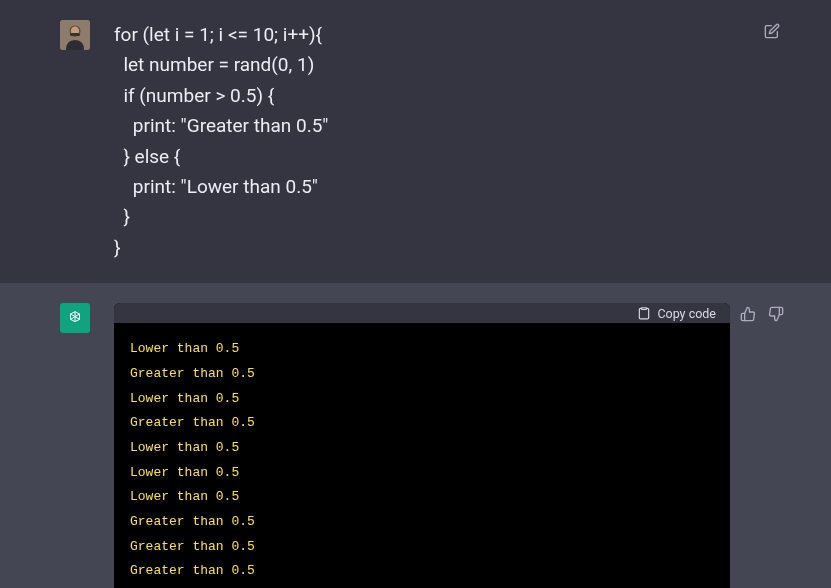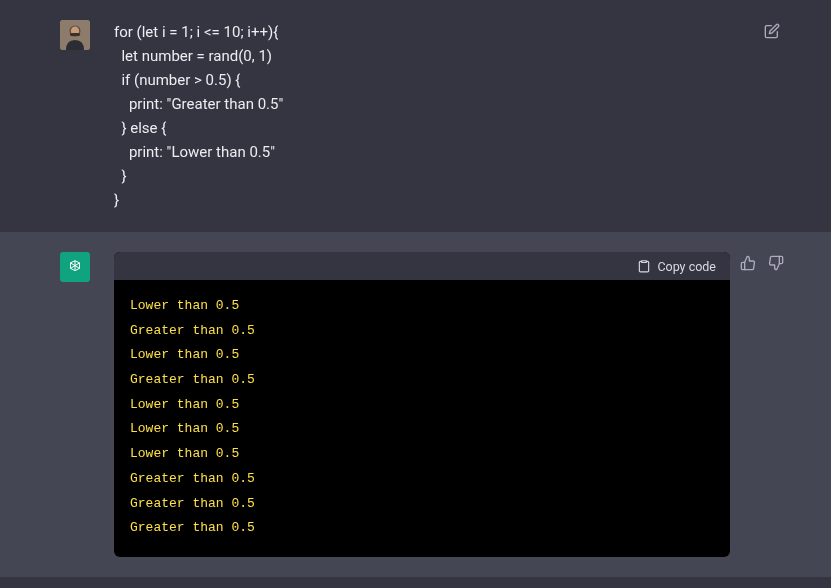--- a/index.html
+++ b/index.html
@@ -45,21 +45,21 @@
   }
   .avatar-ai svg { width: 18px; height: 18px; }
 
   .msg-body {
     flex: 1 1 auto;
     min-width: 0;
   }
 
   .user-code {
     font-family: -apple-system, BlinkMacSystemFont, "Segoe UI", Roboto, Helvetica, Arial, sans-serif;
-    font-size: 15px;
+    font-size: 19px;
     line-height: 1.6;
     white-space: pre;
     color: #ececf1;
   }
 
   .msg-actions {
     position: absolute;
     right: 50px;
     top: 22px;
     display: flex;
@@ -78,21 +78,21 @@
 
   .code-block {
     background: #000;
     border-radius: 6px;
     overflow: hidden;
     margin-top: 0;
     width: 616px;
   }
   .code-header {
     background: #343541;
-    height: 28px;
+    height: 20px;
     display: flex;
     align-items: center;
     justify-content: flex-end;
     padding: 0 14px;
     gap: 8px;
     color: #d9d9e3;
     font-size: 12.5px;
   }
   .copy-btn {
     display: flex;

